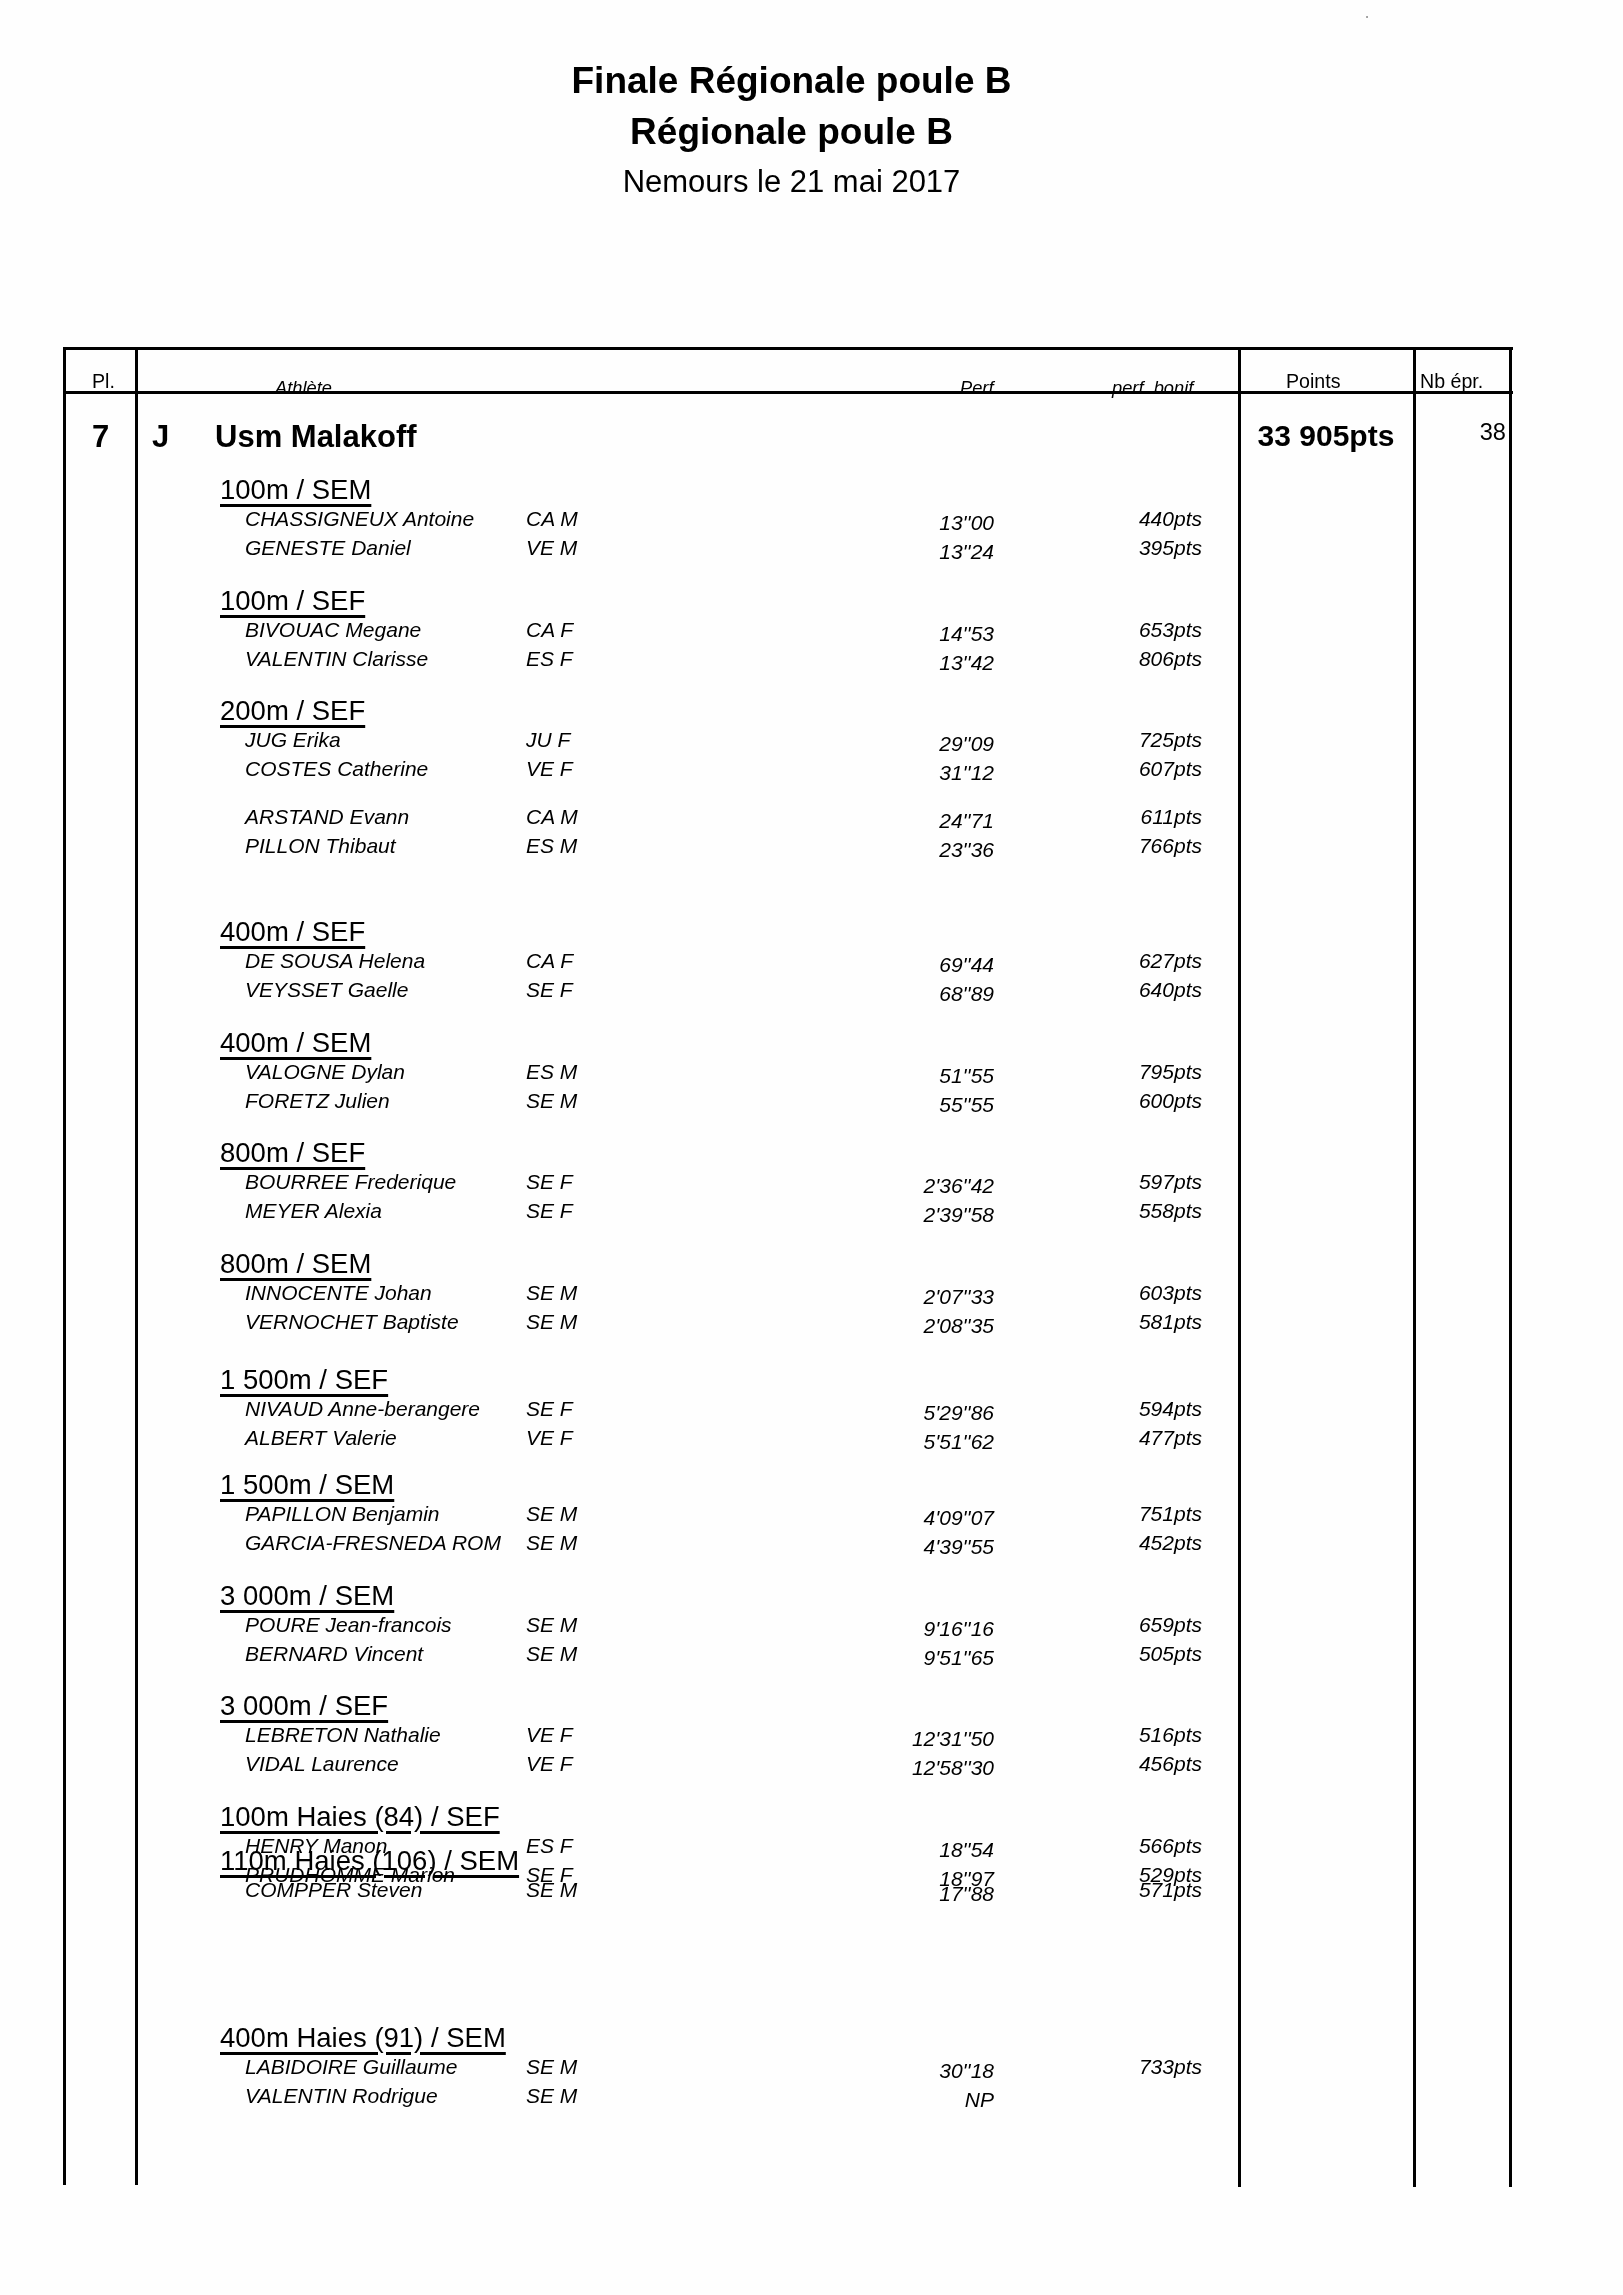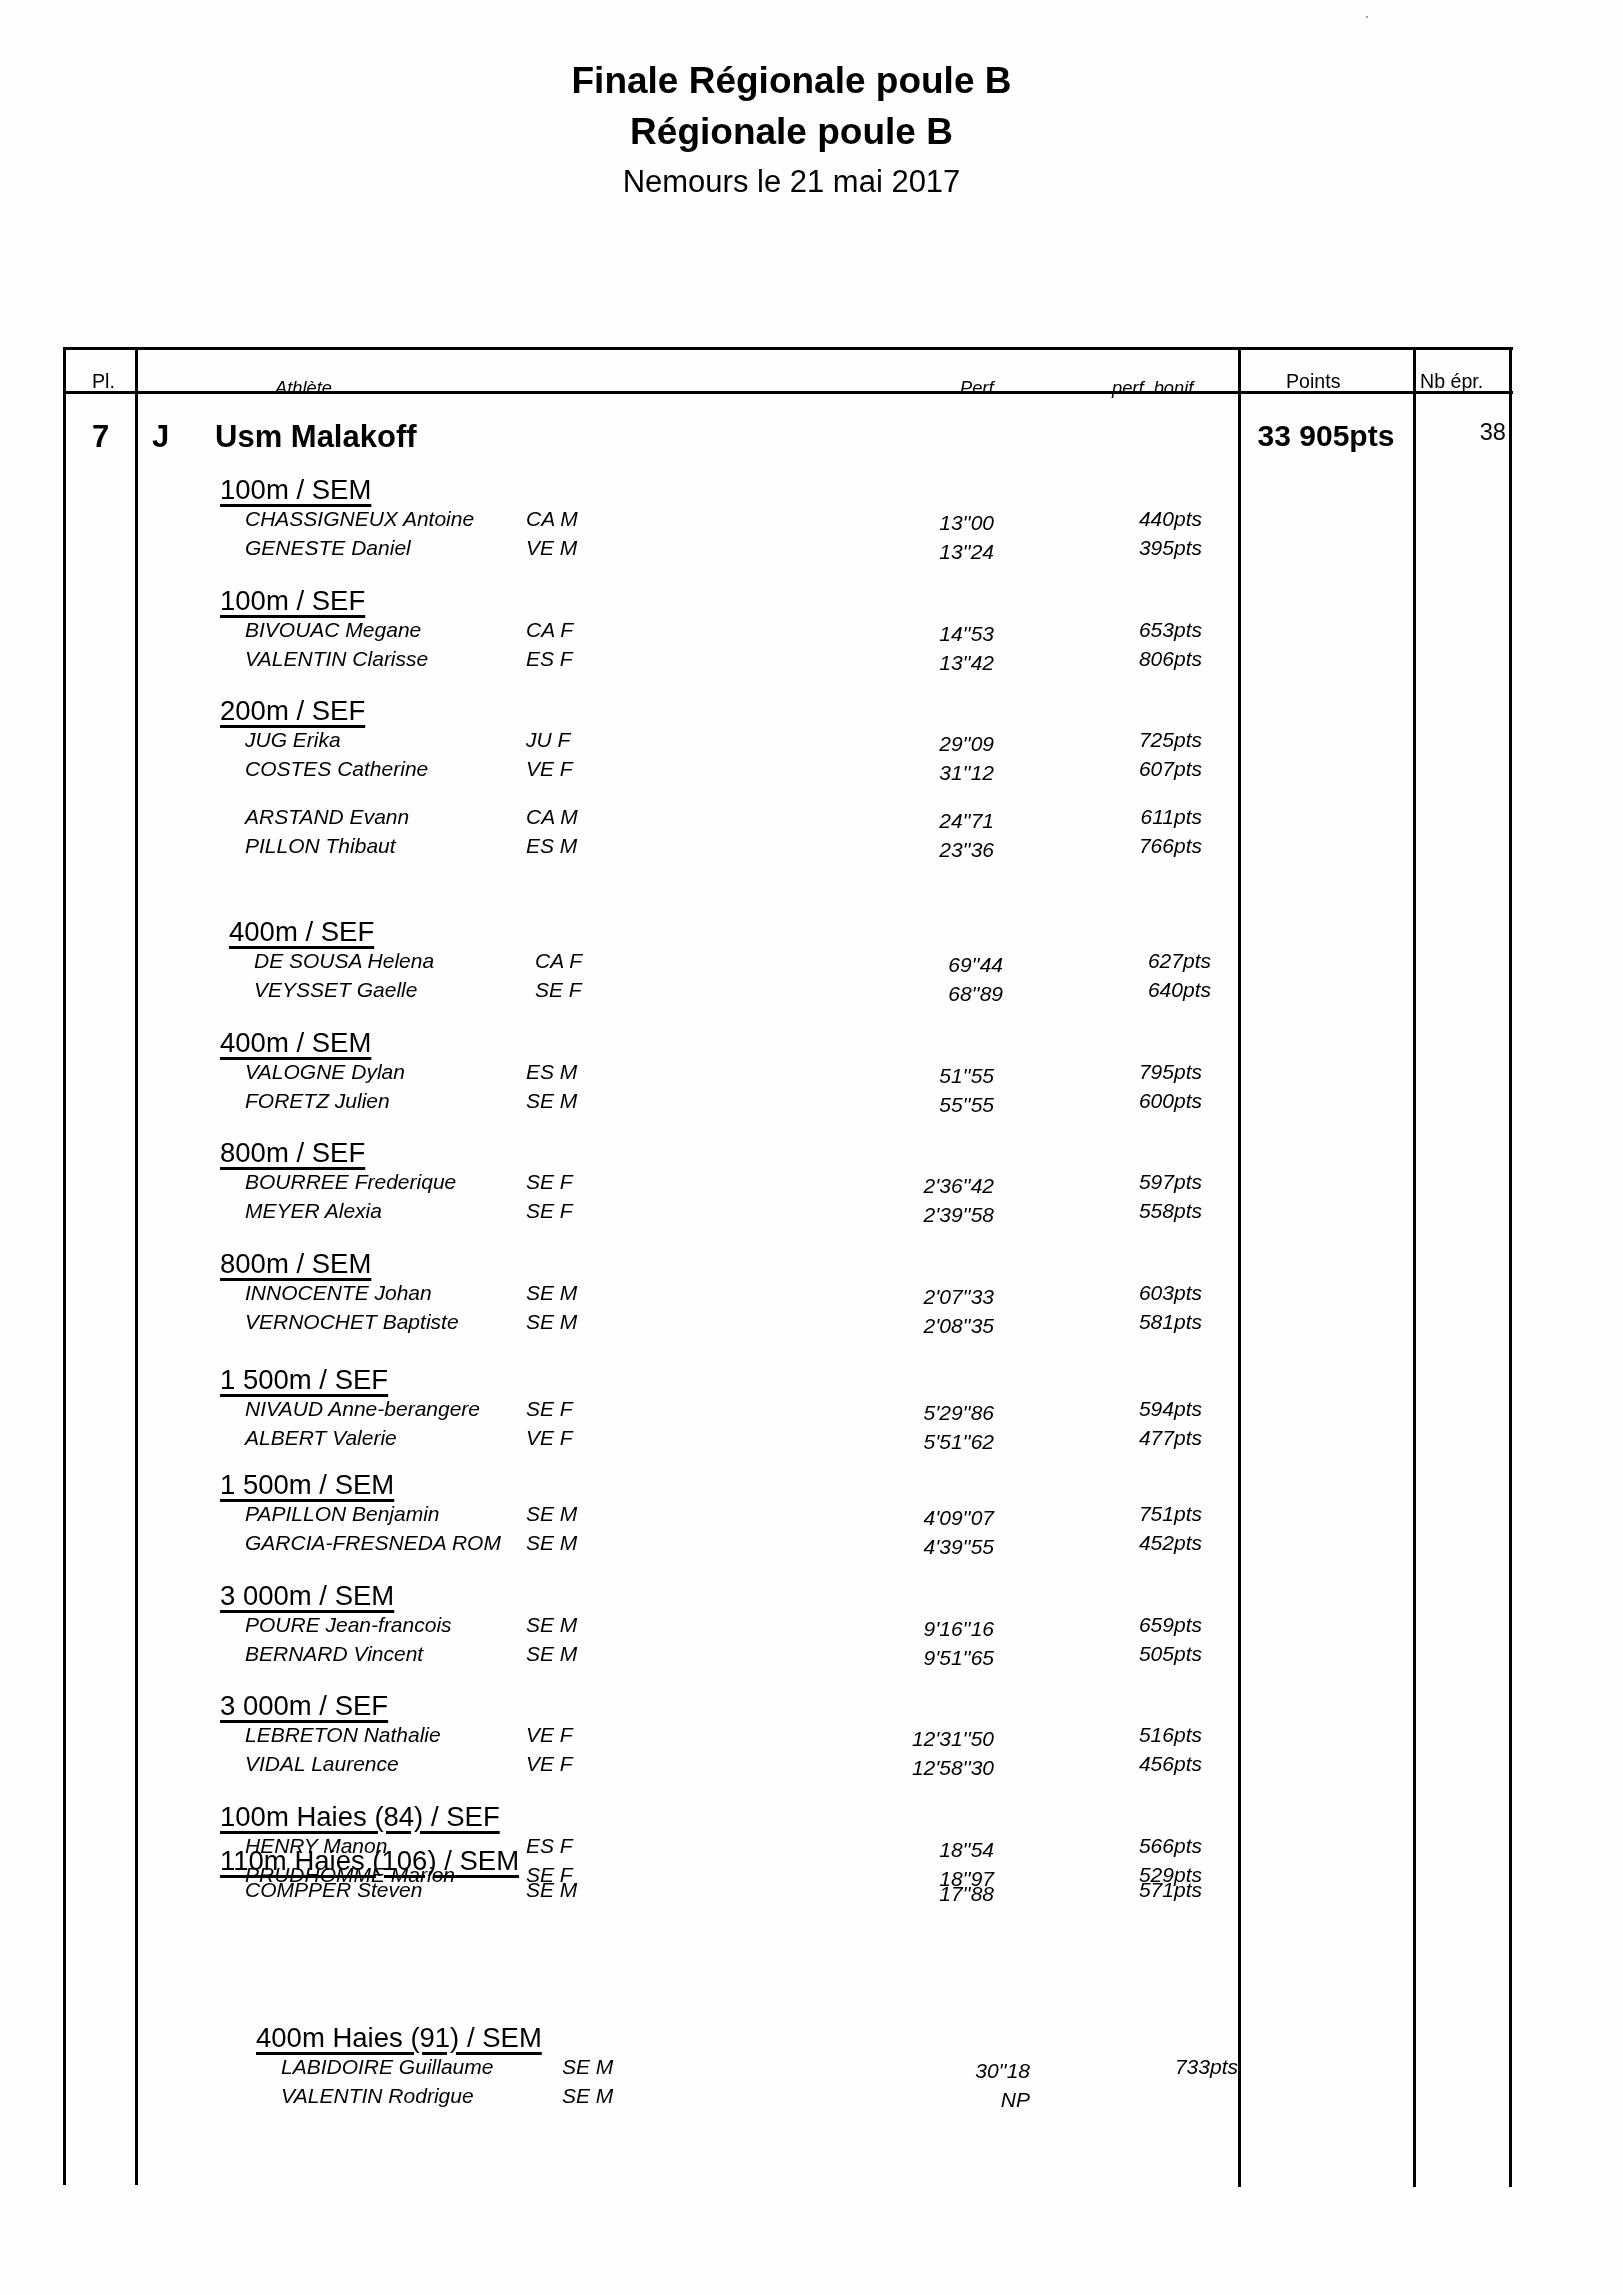--- a/index.html
+++ b/index.html
@@ -114,21 +114,21 @@
         <span class="r-perf">24''71</span>
         <span class="r-pts">611pts</span>
       </div>
       <div class="row">
         <span class="r-name">PILLON Thibaut</span>
         <span class="r-cat">ES  M</span>
         <span class="r-perf">23''36</span>
         <span class="r-pts">766pts</span>
       </div>
     </div>
-    <div class="event" style="top: 915px; margin-left: 9px;">
+    <div class="event" style="top: 915px;">
       <div class="event-title">400m / SEF</div>
       <div class="row">
         <span class="r-name">DE SOUSA Helena</span>
         <span class="r-cat">CA  F</span>
         <span class="r-perf">69''44</span>
         <span class="r-pts">627pts</span>
       </div>
       <div class="row">
         <span class="r-name">VEYSSET Gaelle</span>
         <span class="r-cat">SE  F</span>
@@ -258,21 +258,21 @@
     </div>
     <div class="event" style="top: 1844px;">
       <div class="event-title">110m Haies (106) / SEM</div>
       <div class="row">
         <span class="r-name">COMPPER Steven</span>
         <span class="r-cat">SE  M</span>
         <span class="r-perf">17''88</span>
         <span class="r-pts">571pts</span>
       </div>
     </div>
-    <div class="event" style="top: 2021px; margin-left: 36px;">
+    <div class="event" style="top: 2021px;">
       <div class="event-title">400m Haies (91) / SEM</div>
       <div class="row">
         <span class="r-name">LABIDOIRE Guillaume</span>
         <span class="r-cat">SE  M</span>
         <span class="r-perf">30''18</span>
         <span class="r-pts">733pts</span>
       </div>
       <div class="row">
         <span class="r-name">VALENTIN Rodrigue</span>
         <span class="r-cat">SE  M</span>

